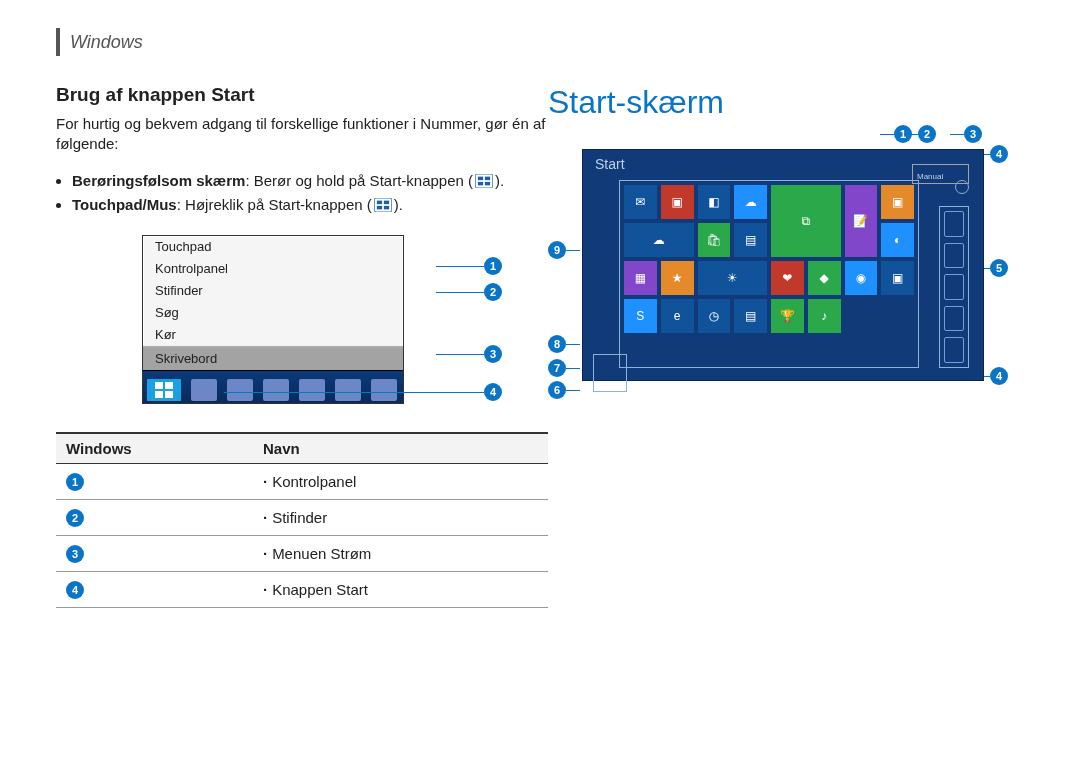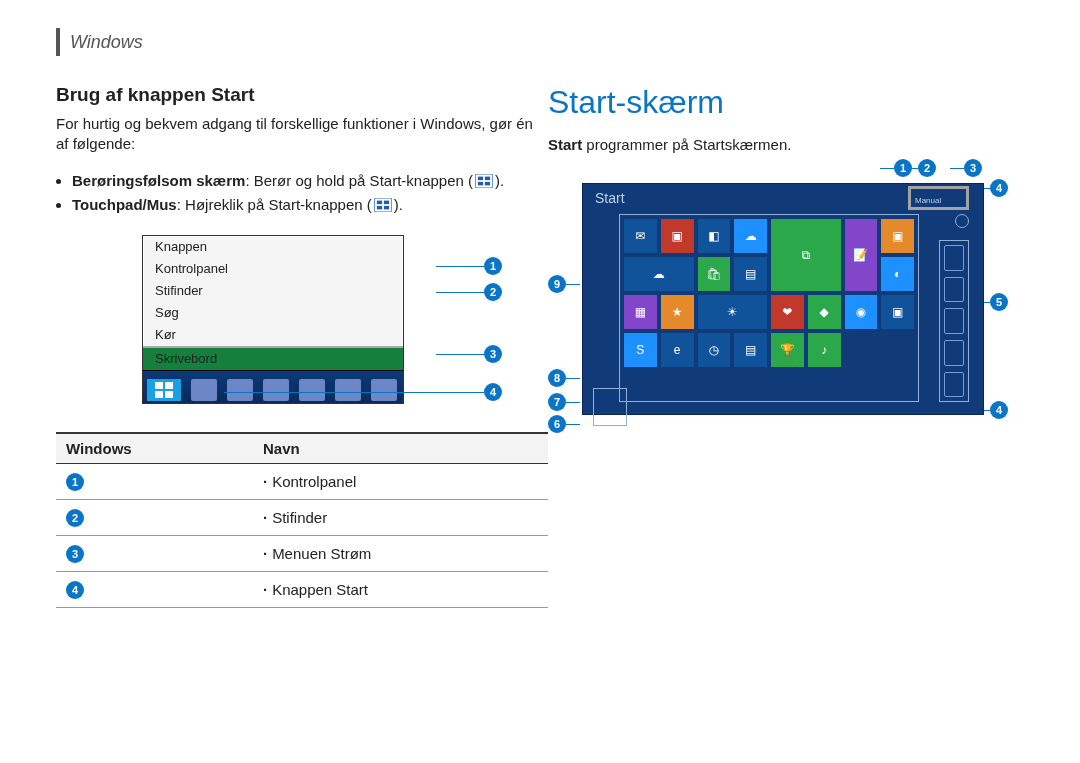--- a/index.html
+++ b/index.html
@@ -14,21 +14,21 @@
   .bullets{margin:0 0 18px 0;padding-left:16px;}
   .bullets li{font-size:15px;line-height:1.6;}
   .b{font-weight:700;}
   .winicon{display:inline-flex;width:18px;height:14px;vertical-align:-2px;margin:0 2px;}
   .winicon svg{width:100%;height:100%;}
 
   
   .ctx-wrap{width:320px;margin:0 auto 28px auto;position:relative;}
   .ctx-menu{width:260px;background:#f5f5f5;border:1px solid #333;box-shadow:0 0 0 1px #fff inset;}
   .ctx-item{padding:3px 12px;font-size:13px;border-bottom:1px solid transparent;}
-  .ctx-item.sel{background:#15803d;}
+  .ctx-item.sel{background:#a3a3a3;}
   .ctx-sep{border-top:1px solid #aaa;margin:0;}
   .ctx-tb{height:30px;background:linear-gradient(#0a3a7a,#0a2a5a);border-top:1px solid #000;display:flex;align-items:flex-end;padding:0 4px 2px 4px;gap:10px;}
   .ctx-tb .start{width:34px;height:22px;background:#1ba0e1;position:relative;}
   .ctx-tb .start::before{content:"";position:absolute;left:8px;top:3px;width:18px;height:16px;background:
     linear-gradient(#fff,#fff) left top/8px 7px no-repeat,
     linear-gradient(#fff,#fff) right top/8px 7px no-repeat,
     linear-gradient(#fff,#fff) left bottom/8px 7px no-repeat,
     linear-gradient(#fff,#fff) right bottom/8px 7px no-repeat;}
   .ctx-tb .app{width:26px;height:22px;background:#6d86c5;border-radius:2px;}
   .ctx-lines{position:absolute;right:-40px;top:22px;display:flex;flex-direction:column;gap:10px;}
@@ -41,21 +41,21 @@
   table.ref th{text-align:left;border-top:2px solid #333;border-bottom:1px solid #333;background:#f3f3f3;padding:6px 10px;font-weight:700;}
   table.ref td{border-bottom:1px solid #999;padding:8px 10px;}
   .tdbadge{width:18px;height:18px;border-radius:50%;background:#0a75c6;color:#fff;font-size:11px;font-weight:700;display:inline-flex;align-items:center;justify-content:center;}
   .dot::before{content:"·  ";font-weight:700;}
 
   
   .h1-blue{color:#0a75c6;font-size:32px;margin:0 0 14px 0;font-weight:500;}
   .startshot{position:relative;width:100%;max-width:460px;margin-top:28px;}
   .screen{width:400px;height:230px;background:#103a78;position:relative;margin-left:34px;border:1px solid #0a2552;}
   .screen .title{color:#bcd0e9;font-size:14px;padding:6px 12px;}
-  .screen .right-box{position:absolute;right:14px;top:2px;width:55px;height:18px;border:3px solid #a3a3a3;}
+  .screen .right-box{position:absolute;right:14px;top:14px;width:55px;height:18px;border:1px solid #a3a3a3;}
   .screen .avatar{position:absolute;right:14px;top:30px;width:12px;height:12px;border:1px solid #8fb0d8;border-radius:50%;}
   .tiles{position:absolute;left:36px;top:30px;right:64px;bottom:12px;display:grid;grid-template-columns:repeat(8,1fr);grid-auto-rows:34px;gap:4px;padding:4px;border:1px solid #8fb0d8;}
   .tile{background:#1e90ff;display:flex;align-items:center;justify-content:center;color:#fff;font-size:12px;}
   .t-grn{background:#2aa84a;} .t-red{background:#c0392b;} .t-vlt{background:#8146c9;} .t-org{background:#e58a2a;} .t-drk{background:#10539b;} .t-w2{grid-column:span 2;} .t-h2{grid-row:span 2;}
   .charms{position:absolute;right:14px;top:56px;bottom:12px;width:20px;display:flex;flex-direction:column;gap:6px;padding:4px;border:1px solid #8fb0d8;}
   .charms div{flex:1;border:1px solid #6fa0d8;border-radius:2px;}
   .desk{position:absolute;left:10px;bottom:-12px;width:32px;height:36px;border:1px solid #8fb0d8;}
   .zoom{position:absolute;left:10px;bottom:-32px;width:18px;height:14px;}
 
   .ob{position:absolute;width:18px;height:18px;border-radius:50%;background:#0a75c6;color:#fff;font-size:11px;font-weight:700;display:flex;align-items:center;justify-content:center;}
@@ -72,21 +72,21 @@
 
   <div class="header-row">
     <div class="header-bar"></div>
     <div class="header-txt">Windows</div>
   </div>
 
   <div class="columns">
 
     <div class="col">
       <div class="h2">Brug af knappen Start</div>
-      <div class="p">For hurtig og bekvem adgang til forskellige funktioner i Windows, gør én af følgende:</div>
+      <div class="p">For hurtig og bekvem adgang til forskellige funktioner i Nummer, gør én af følgende:</div>
 
       <ul class="bullets">
         <li>
           <span class="b">Berøringsfølsom skærm</span><span>: Berør og hold på Start-knappen (</span><span class="winicon">
               <svg viewBox="0 0 20 16">
                 <rect x="0" y="0" width="20" height="16" rx="2" fill="none" stroke="#1a5fb4"></rect>
                 <rect x="3" y="3" width="6" height="4" fill="#1a5fb4"></rect>
                 <rect x="11" y="3" width="6" height="4" fill="#1a5fb4"></rect>
                 <rect x="3" y="9" width="6" height="4" fill="#1a5fb4"></rect>
                 <rect x="11" y="9" width="6" height="4" fill="#1a5fb4"></rect>
@@ -101,21 +101,21 @@
                 <rect x="11" y="3" width="6" height="4" fill="#1a5fb4"></rect>
                 <rect x="3" y="9" width="6" height="4" fill="#1a5fb4"></rect>
                 <rect x="11" y="9" width="6" height="4" fill="#1a5fb4"></rect>
               </svg>
             </span><span>).</span>
         </li>
       </ul>
 
       <div class="ctx-wrap">
         <div class="ctx-menu">
-          <div class="ctx-item">Knappen</div>
+          <div class="ctx-item">Touchpad</div>
           <div class="ctx-item">Kontrolpanel</div>
           <div class="ctx-item">Stifinder</div>
           <div class="ctx-item">Søg</div>
           <div class="ctx-item">Kør</div>
           <div class="ctx-sep"></div>
           <div class="ctx-sep"></div>
           <div class="ctx-item sel">Skrivebord</div>
           <div class="ctx-tb">
             <div class="start"></div>
             <div class="app"></div>
@@ -157,23 +157,20 @@
           <tr>
               <td><span class="tdbadge">4</span></td>
               <td class="dot">Knappen Start</td>
             </tr>
         </tbody>
       </table>
     </div>
 
     <div class="col">
       <div class="h1-blue">Start-skærm</div>
-      <div class="p">
-        <span class="b">Start</span><span> programmer på Startskærmen.</span>
-      </div>
 
       <div class="startshot">
 
         <div class="ob line-l" style="top:-24px;right:96px">1</div>
         <div class="ob line-l" style="top:-24px;right:72px">2</div>
         <div class="ob line-l" style="top:-24px;right:26px">3</div>
         <div class="ob circ line-l" style="top:-4px;right:0">4</div>
         <div class="ob line-l" style="top:110px;right:0">5</div>
         <div class="ob circ line-l" style="top:218px;right:0">4</div>
 

